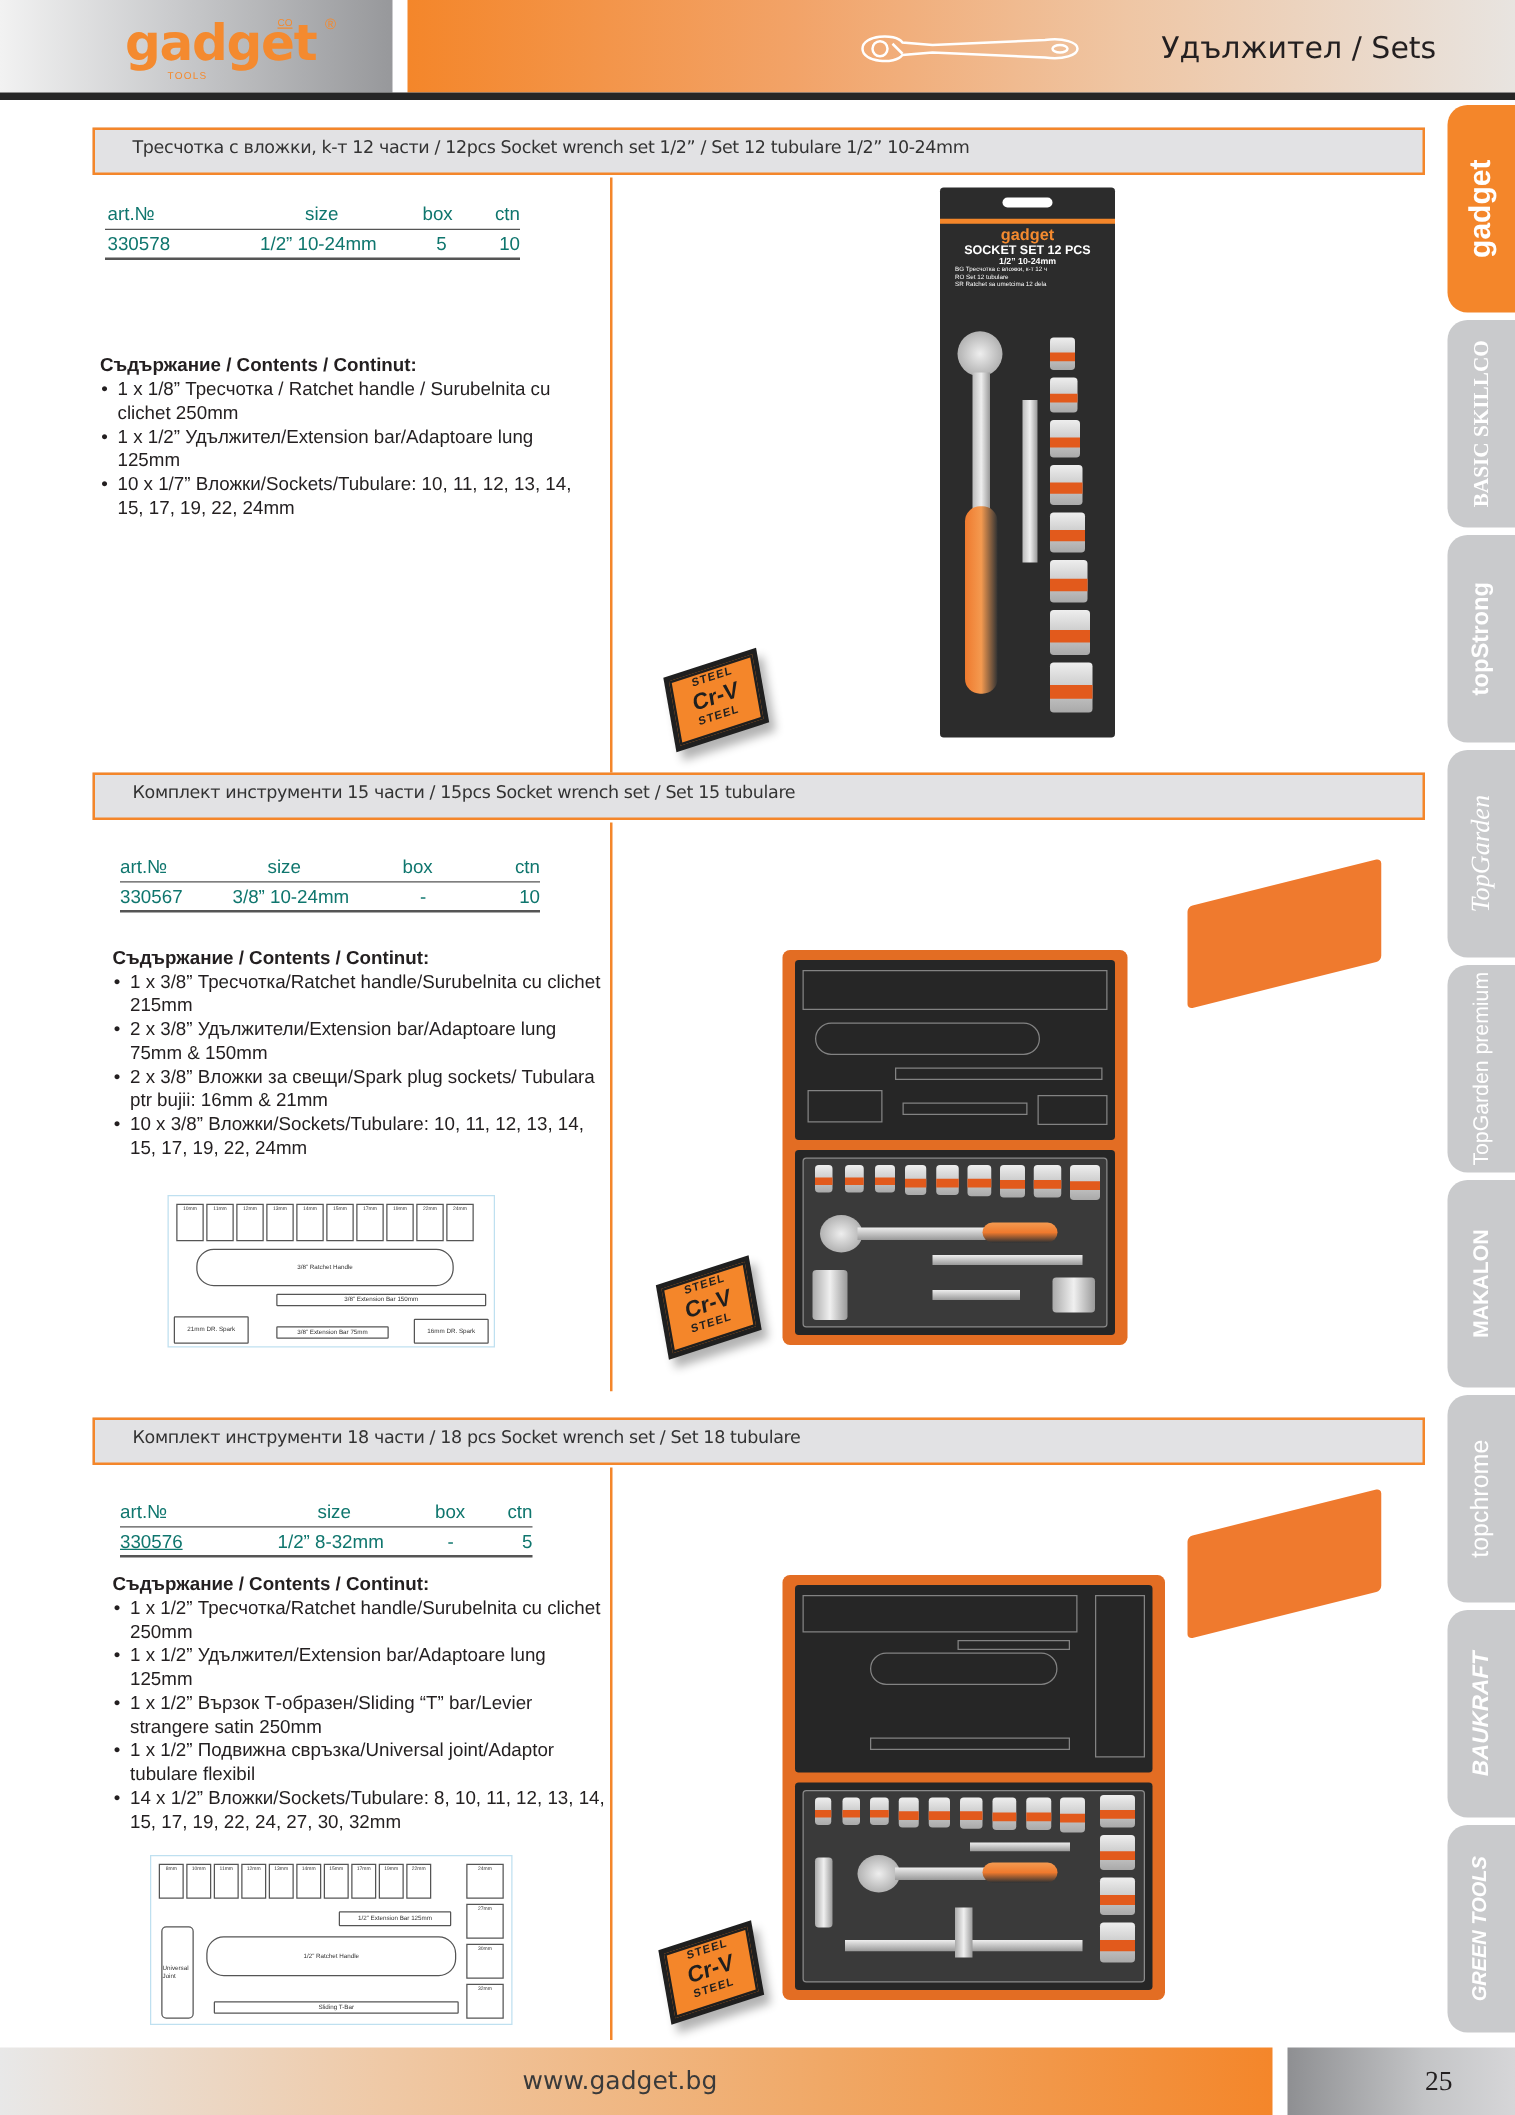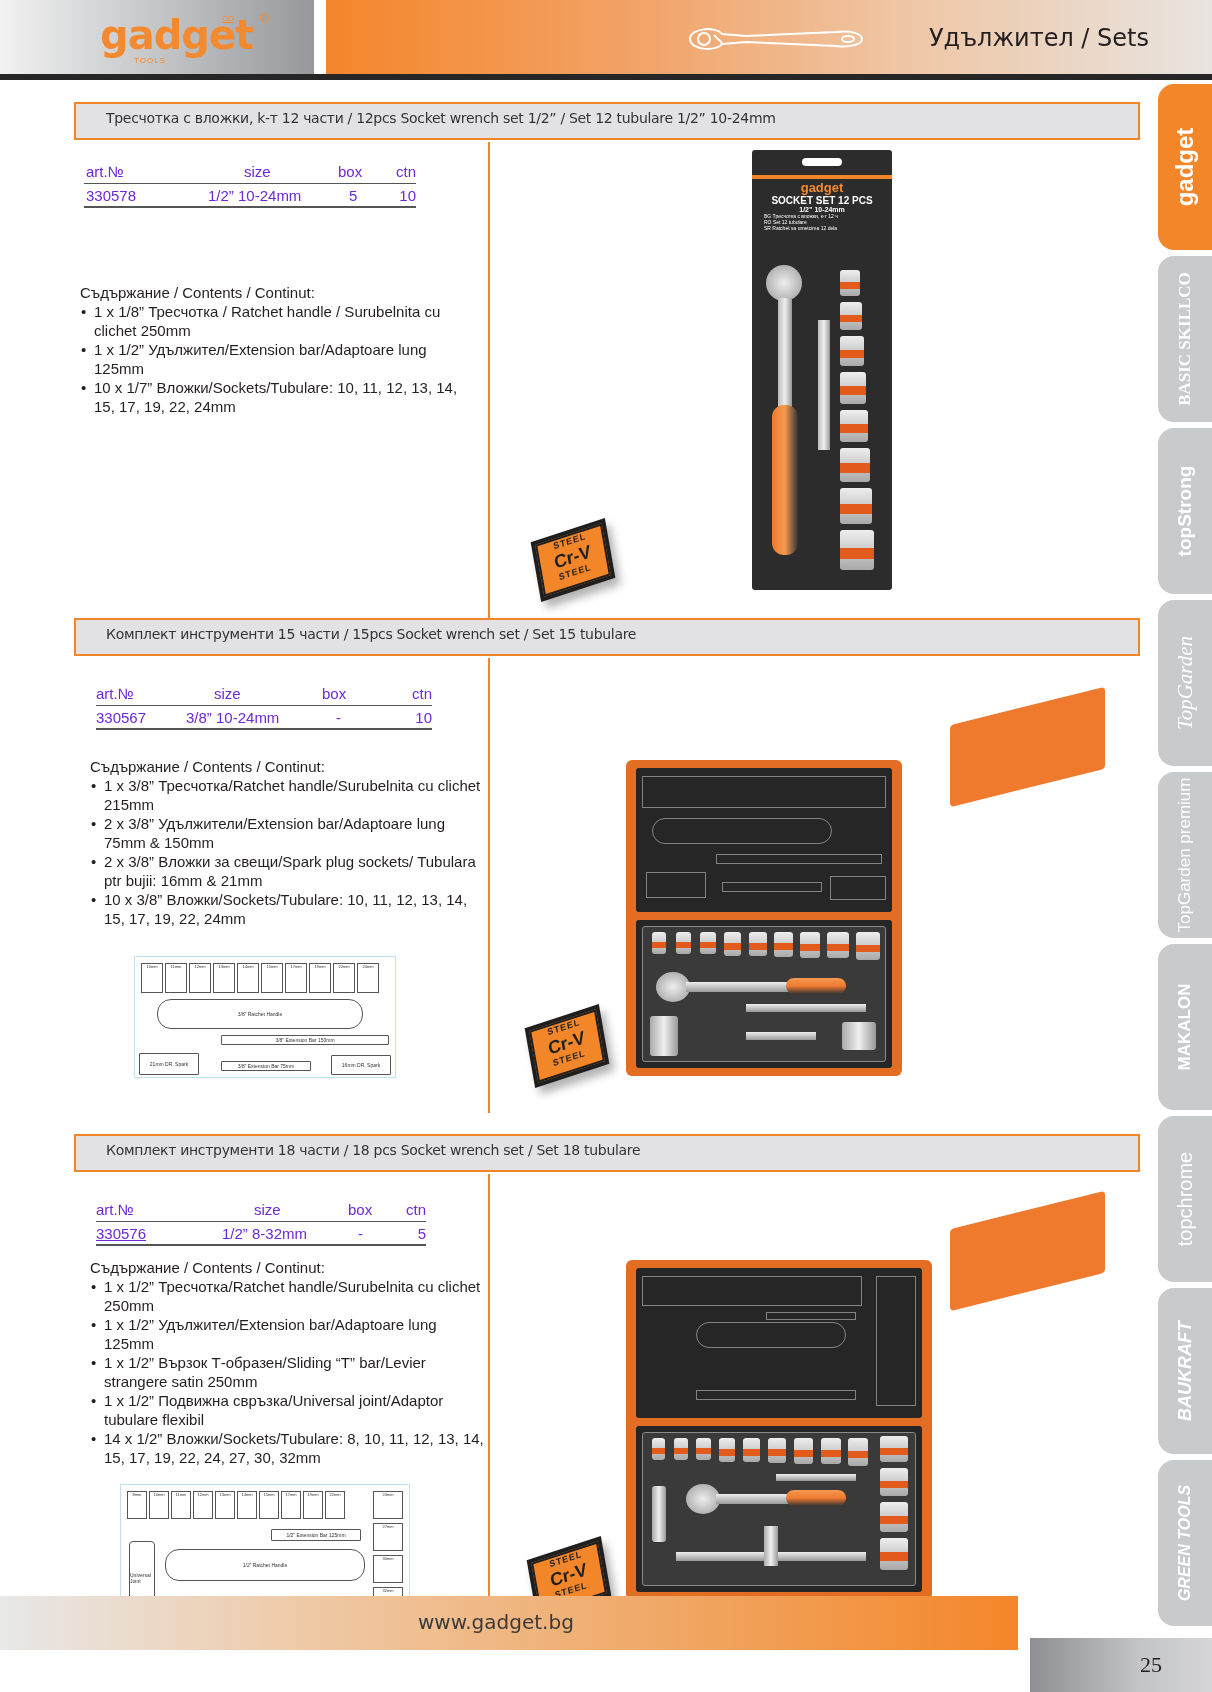--- a/index.html
+++ b/index.html
@@ -19,29 +19,29 @@
   .hdr-title { position: absolute; right: 63px; top: 24px; font-family: "DejaVu Sans", sans-serif; font-size: 24px; color: #231f20; }
 
   
   .sec-bar { position: absolute; left: 74px; width: 1066px; height: 38px; background: #e2e2e4; border: 2px solid #f4862a; }
   .sec-bar-text { position: absolute; left: 30px; top: 6px; font-family: "DejaVu Sans", sans-serif; font-size: 14px; color: #333; white-space: nowrap; letter-spacing: -0.3px; }
 
   
   .vdiv { position: absolute; left: 488px; width: 2px; background: #f4862a; }
 
   
-  .art { position: absolute; font-size: 15px; color: #6d28d9; }
+  .art { position: absolute; font-size: 15px; color: #0f766e; }
   .art .row { position: relative; height: 24px; }
   .art .row.head { border-bottom: 1px solid #555; }
   .art .row.data { border-bottom: 2px solid #555; }
   .art .cell { position: absolute; top: 3px; white-space: nowrap; }
 
   
   .contents { position: absolute; width: 400px; font-size: 15px; line-height: 19px; color: #231f20; }
-  .contents .ct-title { font-weight: normal; }
+  .contents .ct-title { font-weight: bold; }
   .contents ul { list-style: none; }
   .contents li { position: relative; padding-left: 14px; }
   .contents li::before { content: "•"; position: absolute; left: 1px; top: 0; }
 
   
   .schem { position: absolute; border: 1px solid #bfe0f0; background: #fff; }
   .schem .sock-row { position: absolute; display: flex; gap: 2px; }
   .schem .sock { border: 1px solid #555; font-size: 4px; text-align: center; color: #333; }
   .schem .shape { position: absolute; border: 1px solid #555; border-radius: 14px; font-size: 5px; display: flex; align-items: center; justify-content: center; color: #333; }
 
@@ -69,21 +69,21 @@
   .card-size { font-size: 7px; font-weight: bold; }
   .card-line { font-size: 5px; text-align: left; padding-left: 6px; }
   .card-stripe { position: absolute; left: 0; top: 25px; width: 140px; height: 4px; background: #f4862a; }
 
   
   .tab { position: absolute; left: 1158px; width: 54px; border-radius: 16px 0 0 16px; background: #c9cacc; }
   .tab.active { background: #f4862a; }
   .tab-label { position: absolute; left: 50%; top: 50%; transform: translate(-50%, -50%) rotate(-90deg); white-space: nowrap; color: #ffffff; font-weight: bold; font-size: 19px; }
 
   
-  .ftr-left { position: absolute; left: 0; top: 1596px; width: 1018px; height: 54px; background: linear-gradient(90deg, #e8e8e8 0%, #efc9a6 30%, #f0a866 65%, #f4862a 100%); }
+  .ftr-left { position: absolute; left: 0; top: 1638px; width: 1018px; height: 54px; background: linear-gradient(90deg, #e8e8e8 0%, #efc9a6 30%, #f0a866 65%, #f4862a 100%); }
   .ftr-url { position: absolute; left: 418px; top: 14px; font-family: "DejaVu Sans", sans-serif; font-size: 20px; color: #3a3a3a; }
   .ftr-right { position: absolute; left: 1030px; top: 1638px; width: 182px; height: 54px; background: linear-gradient(90deg, #8e8f92 0%, #c3c4c6 60%, #d6d6d8 100%); }
   .ftr-page { position: absolute; left: 110px; top: 14px; font-family: "Liberation Serif", serif; font-size: 22px; color: #231f20; }
 </style>
 </head>
 <body>
 
 <div class="hdr">
   <div class="hdr-left">
     <div class="logo">

